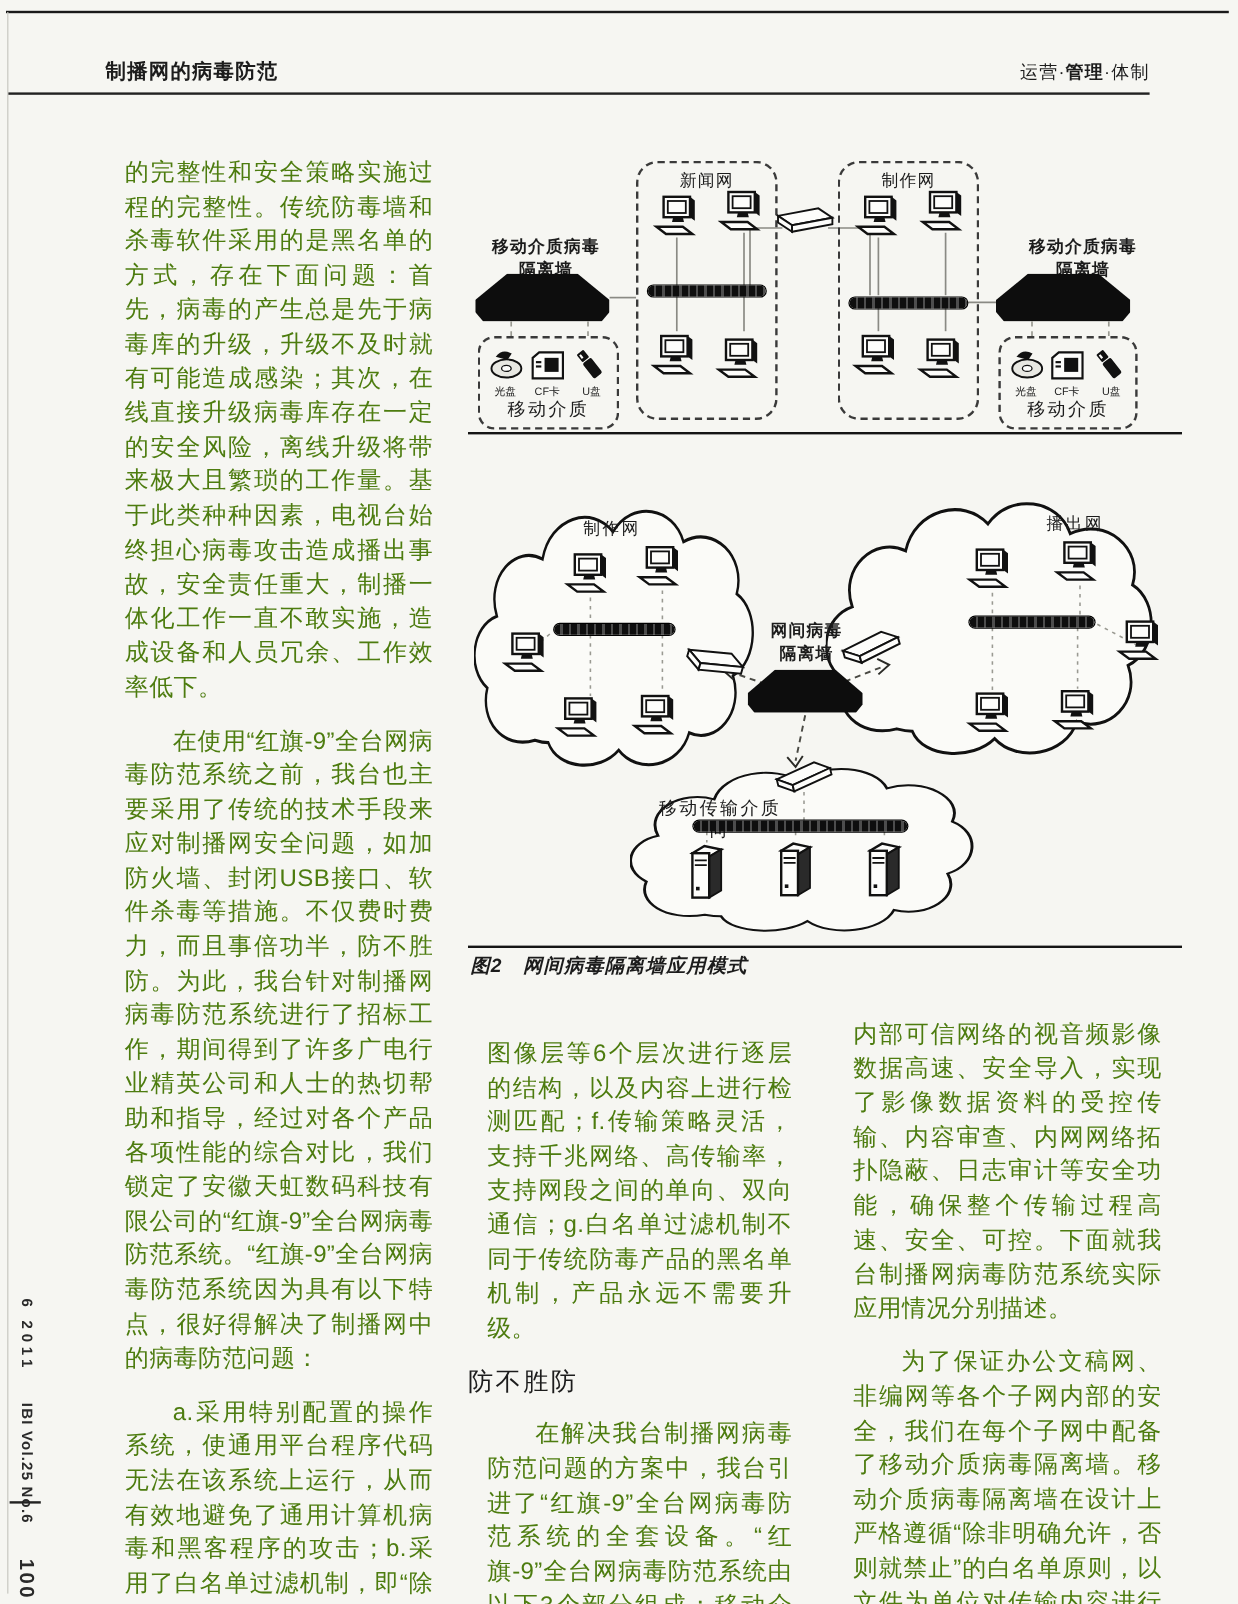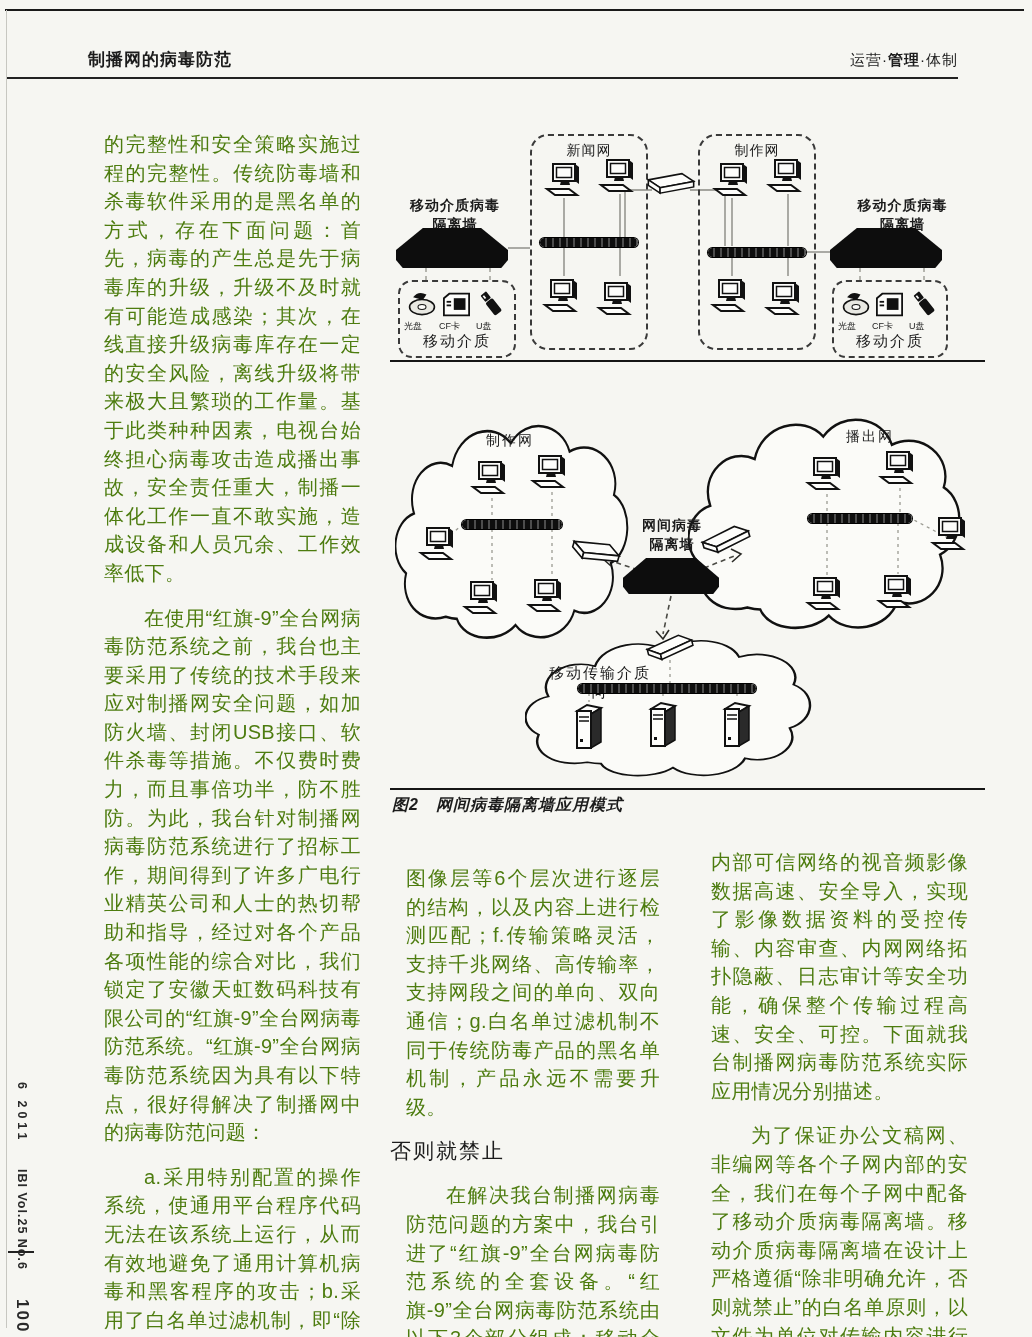--- a/index.html
+++ b/index.html
@@ -35,21 +35,21 @@
   .dash-box{position:absolute;border:2px dashed #3a3a3a;border-radius:18px;}
   .media-box{position:absolute;border:2px dashed #3a3a3a;border-radius:14px;}
   .netlabel{position:absolute;font-size:14px;letter-spacing:1px;text-align:center;}
   .walllabel{position:absolute;font-size:14px;font-weight:700;line-height:19px;text-align:center;letter-spacing:1px;}
   .wedge{position:absolute;background:#0d0d0d;
     clip-path:polygon(24% 0%,76% 0%,100% 55%,100% 80%,94% 100%,6% 100%,0% 80%,0% 55%);}
   .netbar{position:absolute;height:9px;border-radius:5px;
     background:repeating-linear-gradient(90deg,#0e0e0e 0 5px,#4d4d4d 5px 7px);
     box-shadow:0 0 0 1px #000;}
   .icon{position:absolute;display:block;}
-  .minilabel{position:absolute;font-size:9px;color:#222;text-align:left;width:34px;letter-spacing:0;}
+  .minilabel{position:absolute;font-size:9px;color:#222;text-align:center;width:34px;letter-spacing:0;}
   .medialabel{position:absolute;font-size:15px;letter-spacing:2px;text-align:center;width:100%;}
   .overlay{position:absolute;left:0;top:0;pointer-events:none;}
   .cloudlabel{position:absolute;font-size:14px;letter-spacing:2px;text-align:center;}
 </style>
 </head>
 <body>
 
 <svg width="0" height="0" style="position:absolute">
   <defs>
     <symbol id="sym-computer" viewBox="0 0 44 38">
@@ -116,21 +116,21 @@
   <div class="abs side-rule"></div>
 
   <div class="col" style="left:88px;top:114px;width:289px;">
     <p class="para">的完整性和安全策略实施过程的完整性。传统防毒墙和杀毒软件采用的是黑名单的方式，存在下面问题：首先，病毒的产生总是先于病毒库的升级，升级不及时就有可能造成感染；其次，在线直接升级病毒库存在一定的安全风险，离线升级将带来极大且繁琐的工作量。基于此类种种因素，电视台始终担心病毒攻击造成播出事故，安全责任重大，制播一体化工作一直不敢实施，造成设备和人员冗余、工作效率低下。</p>
     <p class="para ind">在使用“红旗-9”全台网病毒防范系统之前，我台也主要采用了传统的技术手段来应对制播网安全问题，如加防火墙、封闭USB接口、软件杀毒等措施。不仅费时费力，而且事倍功半，防不胜防。为此，我台针对制播网病毒防范系统进行了招标工作，期间得到了许多广电行业精英公司和人士的热切帮助和指导，经过对各个产品各项性能的综合对比，我们锁定了安徽天虹数码科技有限公司的“红旗-9”全台网病毒防范系统。“红旗-9”全台网病毒防范系统因为具有以下特点，很好得解决了制播网中的病毒防范问题：</p>
     <p class="para ind">a.采用特别配置的操作系统，使通用平台程序代码无法在该系统上运行，从而有效地避免了通用计算机病毒和黑客程序的攻击；b.采用了白名单过滤机制，即“除非明确允许，否则就禁止”的方式，以文件为单位，对文件进行内容层次上的过滤；c.支持多种文件格式，包括视频、音频、图片和文本格式，并且具有自定义格式功能；d.通过专有的管理软件进行管理设置，具有身份验证功能、日志记录查询功能、MD5校验功能等；e.特有的病毒检测机制，对允许格式的文件进行从内部结构到特定内容层次上的检测，如对于MPEG-2视频文件从其特有的序列层、</p>
   </div>
 
   <div class="col" style="left:390px;top:848px;width:286px;">
     <p class="para">图像层等6个层次进行逐层的结构，以及内容上进行检测匹配；f.传输策略灵活，支持千兆网络、高传输率，支持网段之间的单向、双向通信；g.白名单过滤机制不同于传统防毒产品的黑名单机制，产品永远不需要升级。</p>
-    <h3 class="sec-heading">否则就禁止</h3>
+    <h3 class="sec-heading">防不胜防</h3>
     <p class="para ind">在解决我台制播网病毒防范问题的方案中，我台引进了“红旗-9”全台网病毒防范系统的全套设备。“红旗-9”全台网病毒防范系统由以下3个部分组成：移动介质病毒隔离墙、网间病毒隔离墙和病毒报警器。可全面保障电视台外部不可信网络、移动传输介质向</p>
   </div>
 
   <div class="col" style="left:695px;top:832px;width:289px;">
     <p class="para">内部可信网络的视音频影像数据高速、安全导入，实现了影像数据资料的受控传输、内容审查、内网网络拓扑隐蔽、日志审计等安全功能，确保整个传输过程高速、安全、可控。下面就我台制播网病毒防范系统实际应用情况分别描述。</p>
     <p class="para ind">为了保证办公文稿网、非编网等各个子网内部的安全，我们在每个子网中配备了移动介质病毒隔离墙。移动介质病毒隔离墙在设计上严格遵循“除非明确允许，否则就禁止”的白名单原则，以文件为单位对传输内容进行格式分析和过滤，确保对USB设备、DVD光</p>
   </div>
 
   <div class="fig" style="left:390px;top:108px;width:595px;height:290px;">
 
@@ -297,21 +297,21 @@
     <svg class="icon" style="left:180px;top:140px;width:52px;height:26px;transform:rotate(16deg);">
         <use href="#sym-router"></use>
       </svg>
     <svg class="icon" style="left:72px;top:182px;width:44px;height:38px;">
         <use href="#sym-computer"></use>
       </svg>
     <svg class="icon" style="left:136px;top:180px;width:44px;height:38px;">
         <use href="#sym-computer"></use>
       </svg>
 
-    <div class="cloudlabel" style="left:430px;top:30px;width:100px;">播出网</div>
+    <div class="cloudlabel" style="left:430px;top:30px;width:100px;text-align:right;">播出网</div>
     <svg class="icon" style="left:415px;top:58px;width:44px;height:38px;">
         <use href="#sym-computer"></use>
       </svg>
     <svg class="icon" style="left:488px;top:52px;width:44px;height:38px;">
         <use href="#sym-computer"></use>
       </svg>
     <svg class="icon" style="left:540px;top:118px;width:44px;height:38px;">
         <use href="#sym-computer"></use>
       </svg>
     <div class="netbar" style="left:418px;top:116px;width:104px;"></div>

